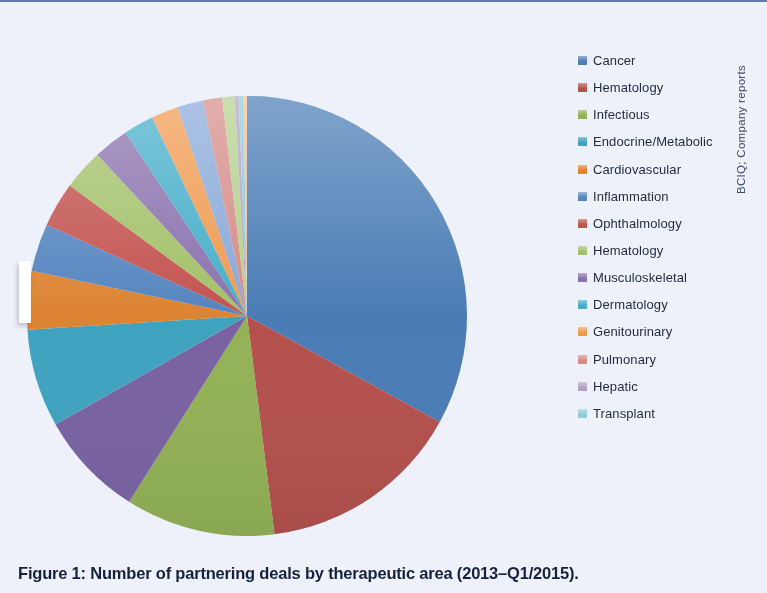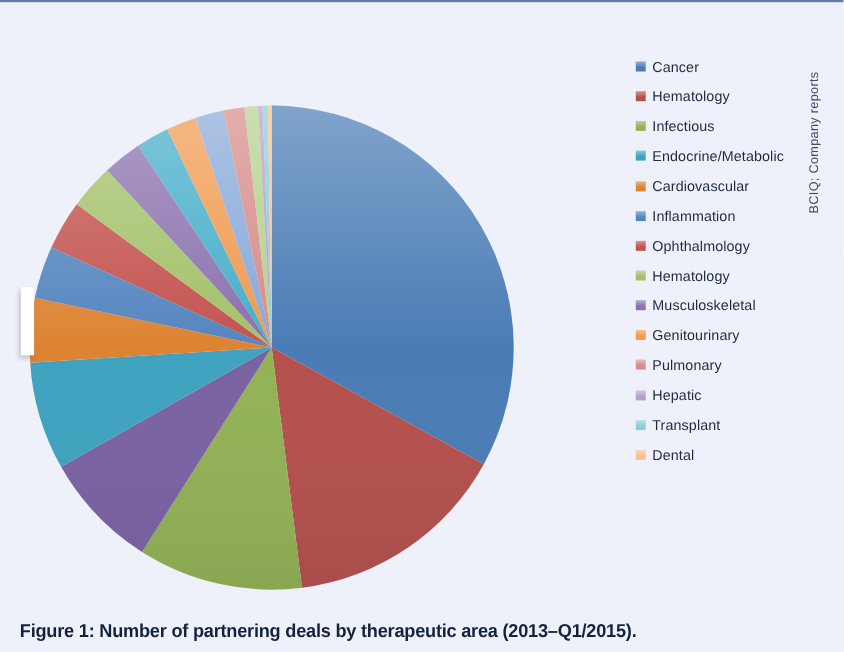--- a/index.html
+++ b/index.html
@@ -120,38 +120,38 @@
     </div>
       <div class="legend-item">
       <span class="legend-swatch" style="background: linear-gradient(rgba(255, 255, 255, 0.4), rgba(255, 255, 255, 0) 60%) rgb(163, 193, 105);"></span>
       <span class="legend-label">Hematology</span>
     </div>
       <div class="legend-item">
       <span class="legend-swatch" style="background: linear-gradient(rgba(255, 255, 255, 0.4), rgba(255, 255, 255, 0) 60%) rgb(138, 114, 174);"></span>
       <span class="legend-label">Musculoskeletal</span>
     </div>
       <div class="legend-item">
+      <span class="legend-swatch" style="background: linear-gradient(rgba(255, 255, 255, 0.4), rgba(255, 255, 255, 0) 60%) rgb(70, 174, 201);"></span>
+      <span class="legend-label">Dermatology</span>
+    </div>
+      <div class="legend-item">
       <span class="legend-swatch" style="background: linear-gradient(rgba(255, 255, 255, 0.4), rgba(255, 255, 255, 0) 60%) rgb(240, 154, 80);"></span>
       <span class="legend-label">Genitourinary</span>
     </div>
       <div class="legend-item">
       <span class="legend-swatch" style="background: linear-gradient(rgba(255, 255, 255, 0.4), rgba(255, 255, 255, 0) 60%) rgb(213, 140, 137);"></span>
       <span class="legend-label">Pulmonary</span>
     </div>
       <div class="legend-item">
       <span class="legend-swatch" style="background: linear-gradient(rgba(255, 255, 255, 0.4), rgba(255, 255, 255, 0) 60%) rgb(179, 162, 199);"></span>
       <span class="legend-label">Hepatic</span>
     </div>
       <div class="legend-item">
       <span class="legend-swatch" style="background: linear-gradient(rgba(255, 255, 255, 0.4), rgba(255, 255, 255, 0) 60%) rgb(142, 204, 219);"></span>
       <span class="legend-label">Transplant</span>
     </div>
-      <div class="legend-item">
-      <span class="legend-swatch" style="background: linear-gradient(rgba(255, 255, 255, 0.4), rgba(255, 255, 255, 0) 60%) rgb(247, 190, 142);"></span>
-      <span class="legend-label">Dental</span>
-    </div>
     </div>
 
   <div class="source-note">BCIQ; Company reports</div>
 
   <div class="figure-caption">Figure 1: Number of partnering deals by therapeutic area (2013–Q1/2015).</div>
 
 </div>
 
 </body></html>

